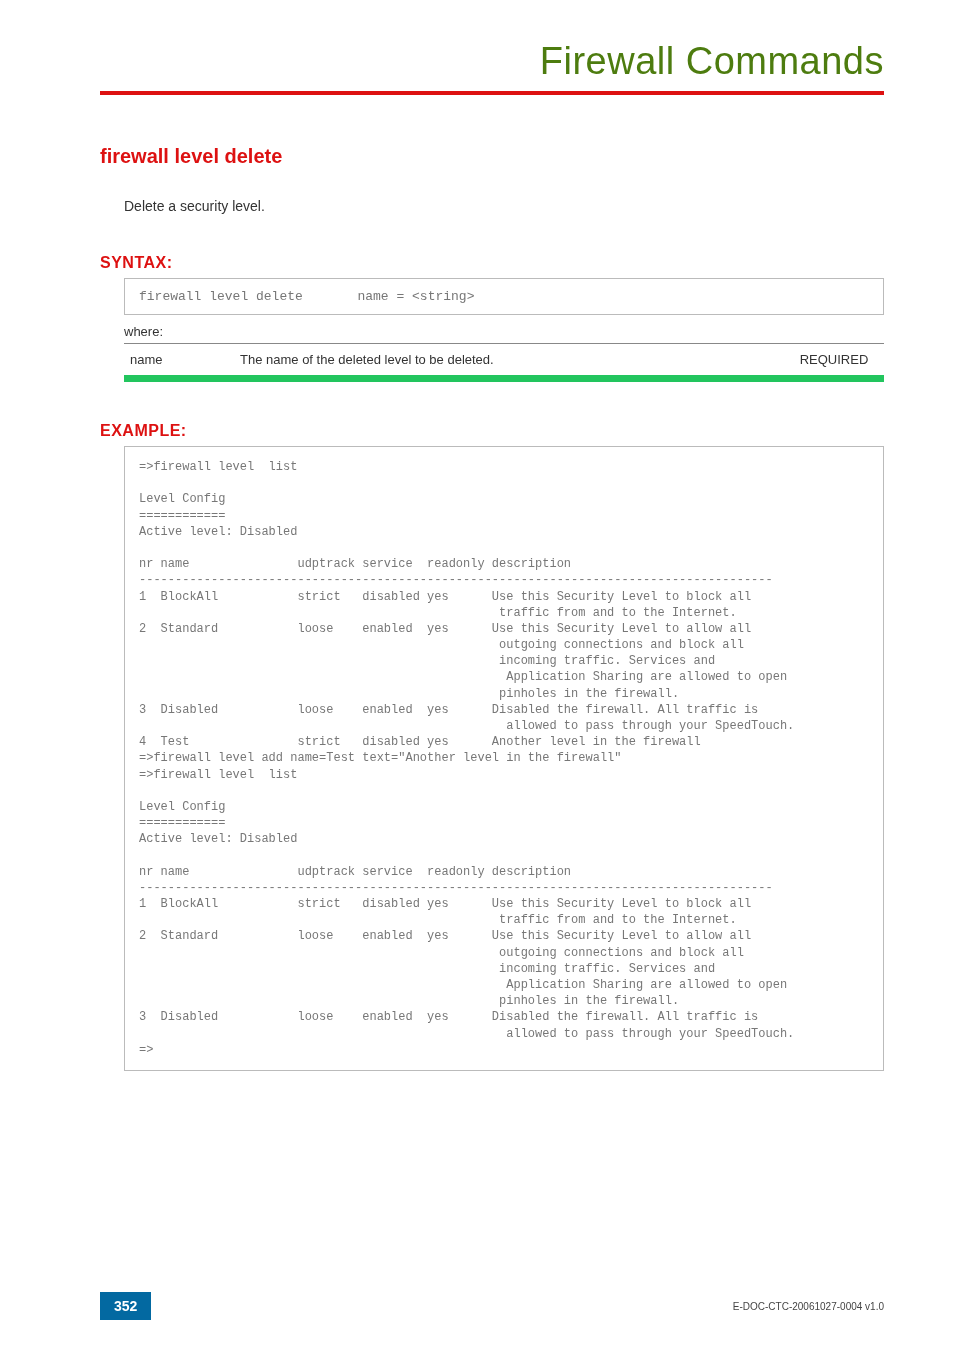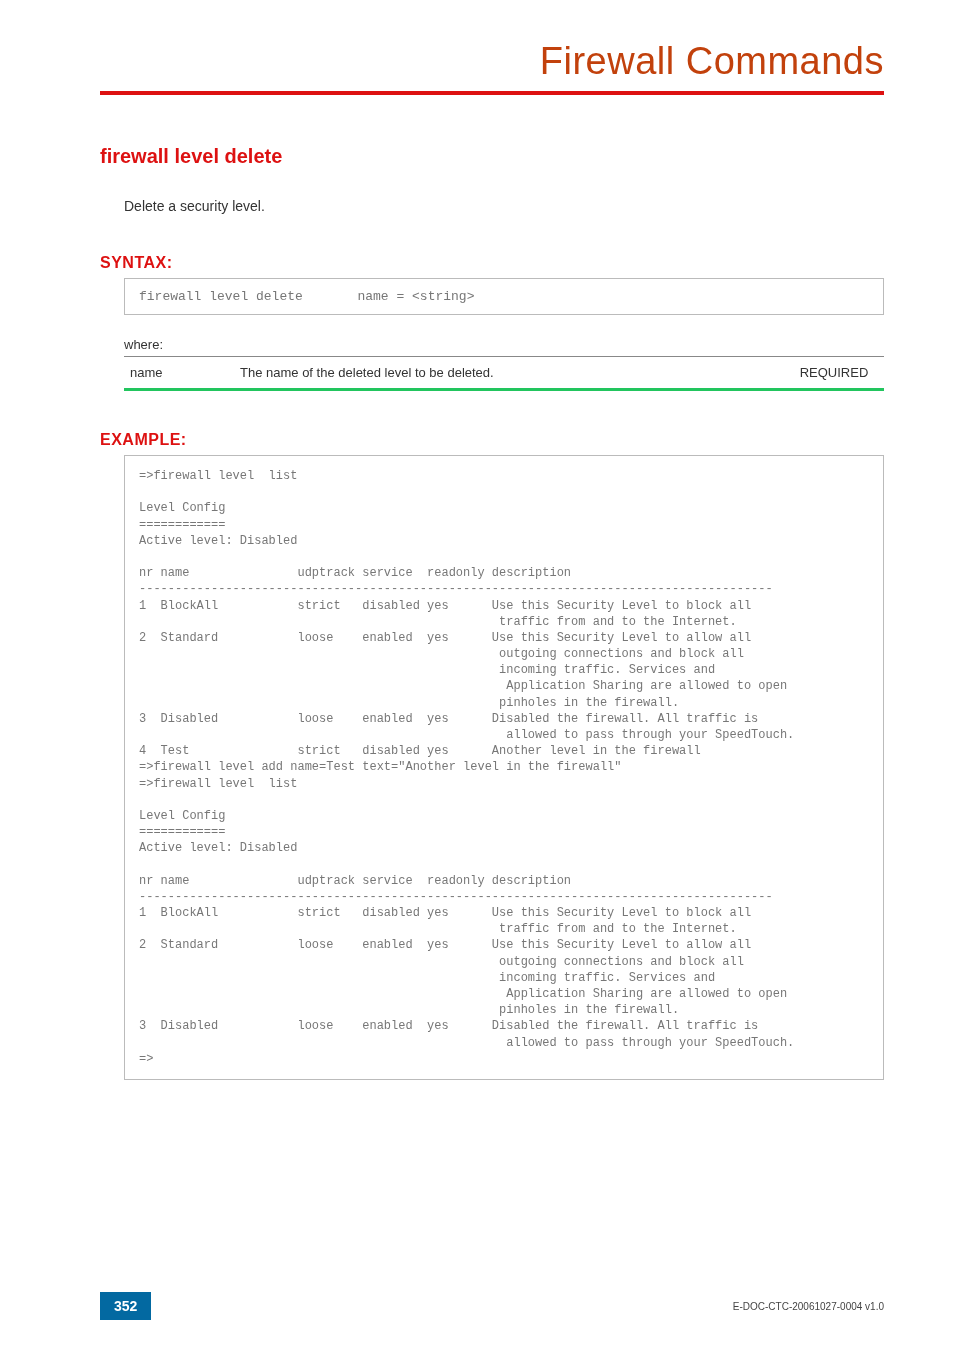--- a/index.html
+++ b/index.html
@@ -1,26 +1,26 @@
 <!DOCTYPE html>
 <html><head>
 <meta charset="utf-8">
 <style>
   * { box-sizing: border-box; margin: 0; padding: 0; }
   html, body { width: 954px; background: #fff; font-family: Arial, Helvetica, sans-serif; color: #333; }
   .page { width: 954px; min-height: 1350px; padding: 40px 70px 30px 100px; position: relative; }
-  .running-head { text-align: right; font-size: 38px; font-weight: 300; color: #c2410c; letter-spacing: 0.5px; margin-bottom: 8px; font-family: "Helvetica Neue", Arial, sans-serif; }
+  .running-head { text-align: right; font-size: 38px; font-weight: 300; color: #4d7c0f; letter-spacing: 0.5px; margin-bottom: 8px; font-family: "Helvetica Neue", Arial, sans-serif; }
   .hr-red { height: 4px; background: #d11; width: 100%; margin-bottom: 50px; }
   .cmd-title { color: #d11; font-size: 20px; font-weight: 700; margin-bottom: 30px; }
   .cmd-desc { font-size: 14px; margin: 0 0 40px 24px; }
   .section-label { color: #d11; font-size: 16px; font-weight: 700; letter-spacing: 0.5px; margin-bottom: 6px; }
-  .syntax-box { border: 1px solid #bbb; padding: 10px 14px; font-family: "Courier New", monospace; font-size: 13px; color: #777; margin: 0 0 22px 24px; white-space: pre; }
+  .syntax-box { border: 1px solid #bbb; padding: 10px 14px; font-family: "Courier New", monospace; font-size: 13px; color: #777; margin: 0 0 9px 24px; white-space: pre; }
   .where { font-size: 13px; margin: 6px 0 4px 24px; }
   .param-table { width: calc(100% - 24px); margin-left: 24px; border-collapse: collapse; font-size: 13px; }
-  .param-table td { border-top: 1px solid #888; border-bottom: 3px solid #22c55e; padding: 8px 6px; vertical-align: top; }
+  .param-table td { border-top: 1px solid #888; border-bottom: 7px solid #22c55e; padding: 8px 6px; vertical-align: top; }
   .param-table td.req { text-align: center; white-space: nowrap; }
   .example-box { border: 1px solid #bbb; padding: 12px 14px; font-family: "Courier New", monospace; font-size: 12px; color: #777; margin: 0 0 0 24px; white-space: pre; line-height: 1.35; overflow: hidden; }
   .spacer-40 { height: 40px; }
   .footer { position: absolute; bottom: 30px; left: 100px; right: 70px; display: flex; justify-content: space-between; align-items: center; }
   .pagenum { background: #0369a1; color: #fff; font-weight: 700; padding: 6px 14px; font-size: 14px; }
   .docid { font-size: 10px; color: #444; }
 </style>
 </head>
 <body>
 

